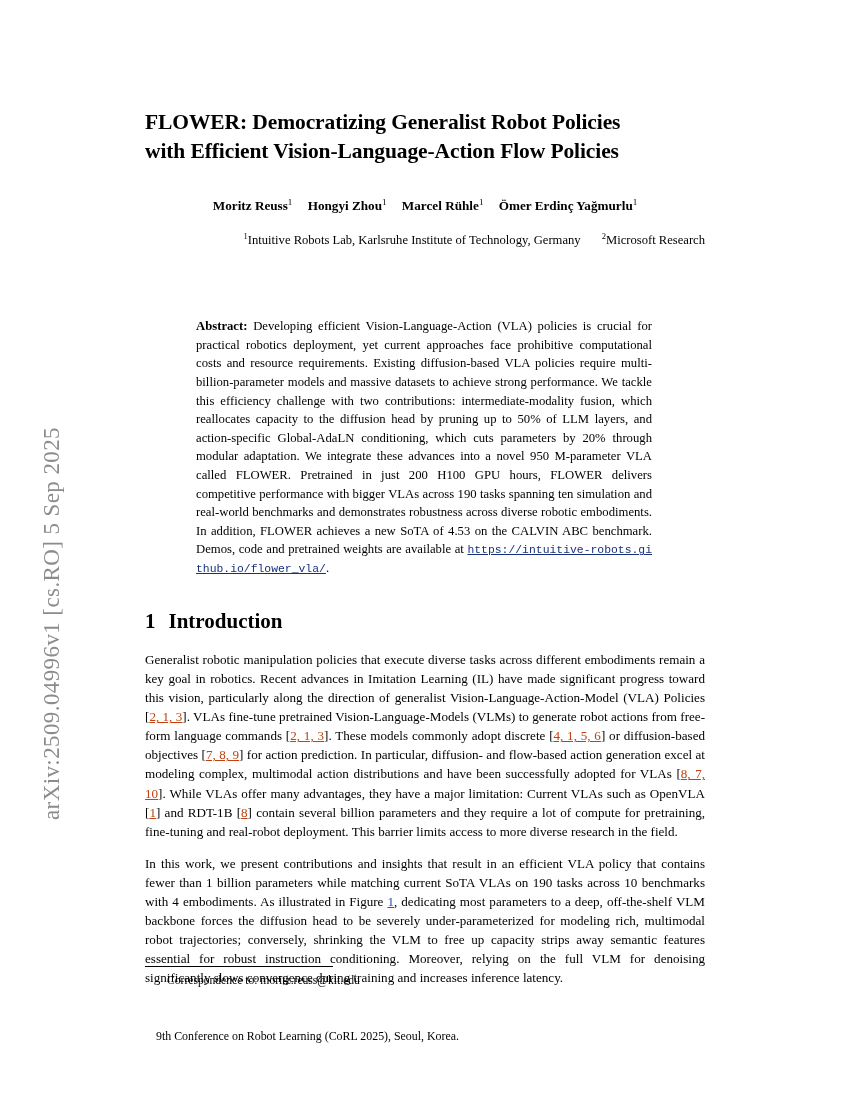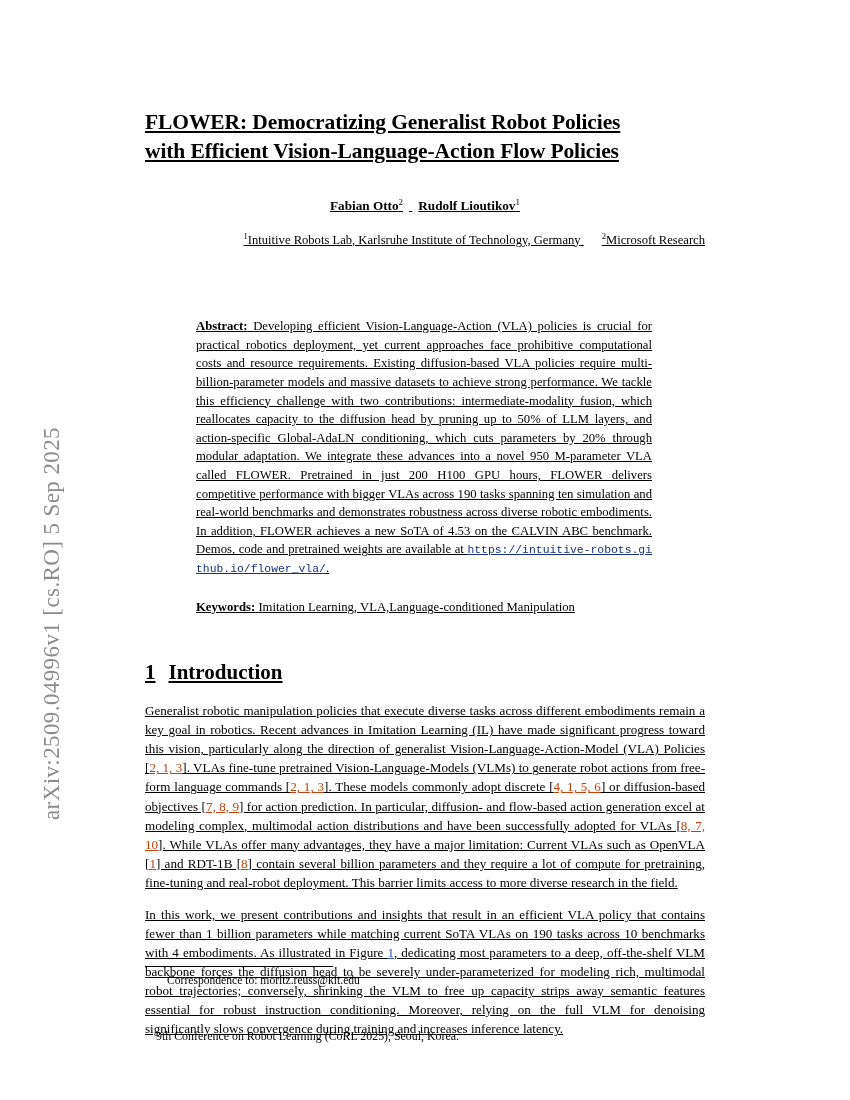--- a/index.html
+++ b/index.html
@@ -34,21 +34,20 @@
     white-space: nowrap;
     line-height: 44px;
   }
 
   
   .content {
     position: absolute;
     left: 145px;
     top: 0;
     width: 560px;
-    text-decoration: underline;
   }
 
   .title {
     margin: 0;
     padding-top: 108px;
     font-size: 21.5px;
     font-weight: bold;
     line-height: 1.36;
     letter-spacing: -0.1px;
     text-align: left;
@@ -171,34 +170,35 @@
 
   <div class="content">
 
     <h1 class="title">
       <span class="tline">FLOWER: Democratizing Generalist Robot Policies</span>
       <span class="tline">with Efficient Vision-Language-Action Flow Policies</span>
     </h1>
 
     <div class="authors">
       <span class="arow">
-        <span class="author"><span>Fabian Otto</span><sup>2</sup></span>
-        <span class="author"><span>Rudolf Lioutikov</span><sup>1</sup></span>
+        <span class="author"><span>Moritz Reuss</span><sup>1</sup></span>
+        <span class="author"><span>Hongyi Zhou</span><sup>1</sup></span>
+        <span class="author"><span>Marcel Rühle</span><sup>1</sup></span>
+        <span class="author"><span>Ömer Erdinç Yağmurlu</span><sup>1</sup></span>
       </span>
     </div>
 
     <div class="affiliations">
       <span class="affil"><sup>1</sup><span>Intuitive Robots Lab, Karlsruhe Institute of Technology, Germany</span></span>
       <span class="affil"><sup>2</sup><span>Microsoft Research</span></span>
     </div>
 
     <div class="abstract-block">
       <p class="abstract-body"><span class="lbl">Abstract:</span> <span>Developing efficient Vision-Language-Action (VLA) policies is crucial for practical robotics deployment, yet current approaches face prohibitive computational costs and resource requirements. Existing diffusion-based VLA policies require multi-billion-parameter models and massive datasets to achieve strong performance. We tackle this efficiency challenge with two contributions: intermediate-modality fusion, which reallocates capacity to the diffusion head by pruning up to 50% of LLM layers, and action-specific Global-AdaLN conditioning, which cuts parameters by 20% through modular adaptation. We integrate these advances into a novel 950 M-parameter VLA called FLOWER. Pretrained in just 200 H100 GPU hours, FLOWER delivers competitive performance with bigger VLAs across 190 tasks spanning ten simulation and real-world benchmarks and demonstrates robustness across diverse robotic embodiments. In addition, FLOWER achieves a new SoTA of 4.53 on the CALVIN ABC benchmark. Demos, code and pretrained weights are available at </span><a class="url-mono" href="#">https://intuitive-robots.github.io/flower_vla/</a><span>.</span></p>
 
-      <p class="keywords"><span class="lbl">Keywords:</span> <span>Imitation Learning, VLA,Language-conditioned Manipulation</span></p>
     </div>
 
     <h2 class="section-head"><span class="section-num">1</span><span>Introduction</span></h2>
 
     <p class="body-par"><span>Generalist robotic manipulation policies that execute diverse tasks across different embodiments remain a key goal in robotics. Recent advances in Imitation Learning (IL) have made significant progress toward this vision, particularly along the direction of generalist Vision-Language-Action-Model (VLA) Policies [</span><a class="cite" href="#">2, 1, 3</a><span>]. VLAs fine-tune pretrained Vision-Language-Models (VLMs) to generate robot actions from free-form language commands [</span><a class="cite" href="#">2, 1, 3</a><span>]. These models commonly adopt discrete [</span><a class="cite" href="#">4, 1, 5, 6</a><span>] or diffusion-based objectives [</span><a class="cite" href="#">7, 8, 9</a><span>] for action prediction. In particular, diffusion- and flow-based action generation excel at modeling complex, multimodal action distributions and have been successfully adopted for VLAs [</span><a class="cite" href="#">8, 7, 10</a><span>]. While VLAs offer many advantages, they have a major limitation: Current VLAs such as OpenVLA [</span><a class="cite" href="#">1</a><span>] and RDT-1B [</span><a class="cite" href="#">8</a><span>] contain several billion parameters and they require a lot of compute for pretraining, fine-tuning and real-robot deployment. This barrier limits access to more diverse research in the field.</span></p>
 
     <p class="body-par second"><span>In this work, we present contributions and insights that result in an efficient VLA policy that contains fewer than 1 billion parameters while matching current SoTA VLAs on 190 tasks across 10 benchmarks with 4 embodiments. As illustrated in Figure </span><a class="ref" href="#">1</a><span>, dedicating most parameters to a deep, off-the-shelf VLM backbone forces the diffusion head to be severely under-parameterized for modeling rich, multimodal robot trajectories; conversely, shrinking the VLM to free up capacity strips away semantic features essential for robust instruction conditioning. Moreover, relying on the full VLM for denoising significantly slows convergence during training and increases inference latency.</span></p>
 
   </div>
 

